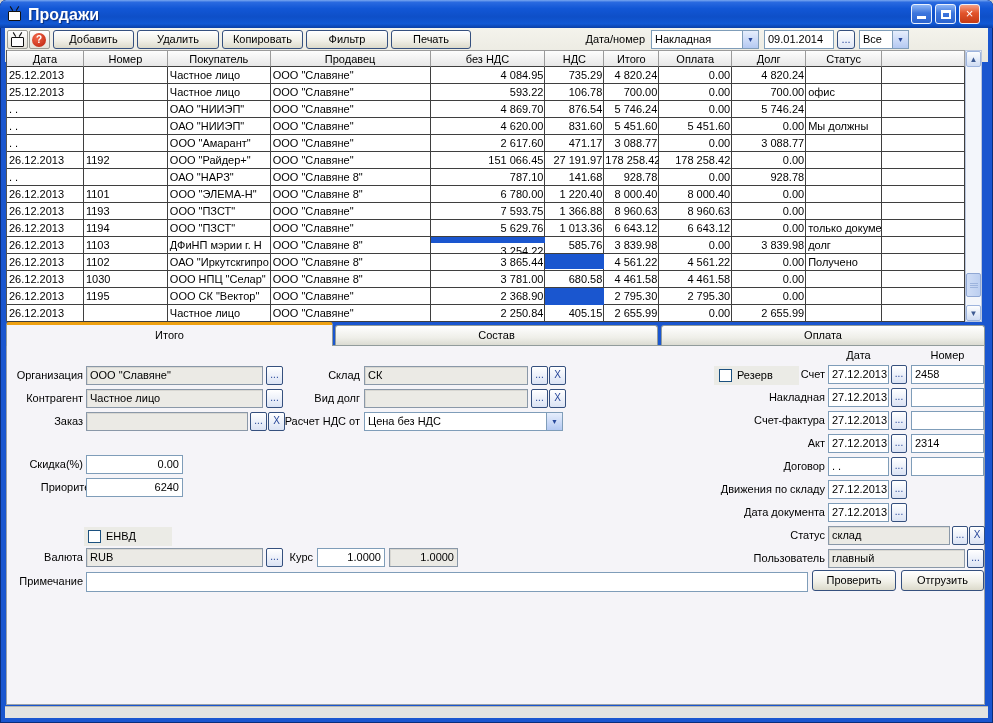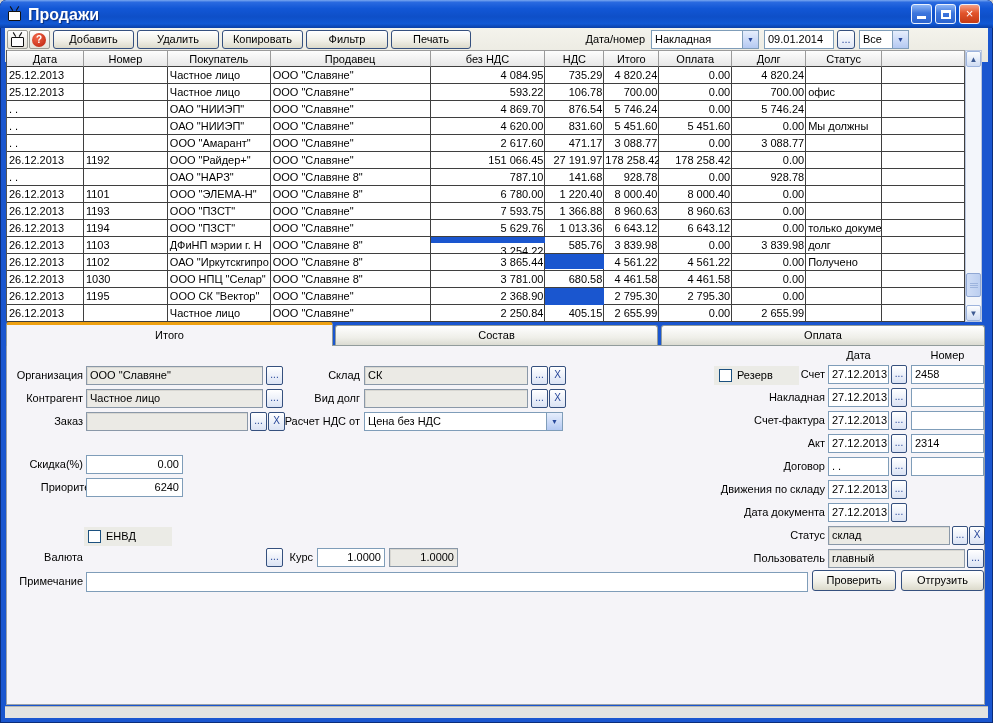--- a/index.html
+++ b/index.html
@@ -354,20 +354,21 @@
   <div class="wfield num" style="left:86px;top:455px;width:97px;">0.00</div>
 
   <div class="flabel" style="left:22px;top:478px;width:73px;">Приоритет</div>
   <div class="wfield num" style="left:86px;top:478px;width:97px;">6240</div>
 
   <div class="strip" style="left:84px;top:527px;width:88px;"></div>
   <div class="cbx" style="left:88px;top:530px;"></div>
   <div class="flabel" style="left:106px;top:527px;width:60px;text-align:left;">ЕНВД</div>
 
   <div class="flabel" style="left:10px;top:548px;width:73px;">Валюта</div>
+  <div class="gfield" style="left:86px;top:548px;width:177px;">RUB</div>
   <div class="sqbtn" style="left:266px;top:548px;">...</div>
   <div class="flabel" style="left:285px;top:548px;width:28px;">Курс</div>
   <div class="wfield num" style="left:317px;top:548px;width:68px;">1.0000</div>
   <div class="gfield" style="left:389px;top:548px;width:69px;text-align:right;">1.0000</div>
 
   <div class="flabel" style="left:10px;top:572px;width:73px;">Примечание</div>
   <div class="wfield" style="left:86px;top:572px;width:722px;height:20px;"></div>
 
   <div class="flabel" style="left:280px;top:366px;width:80px;">Склад</div>
   <div class="gfield" style="left:364px;top:366px;width:164px;">СК</div>

